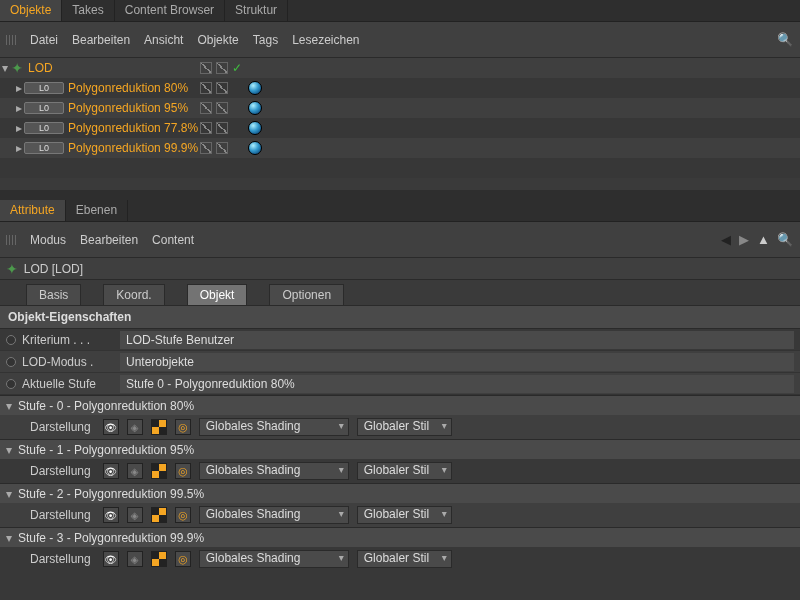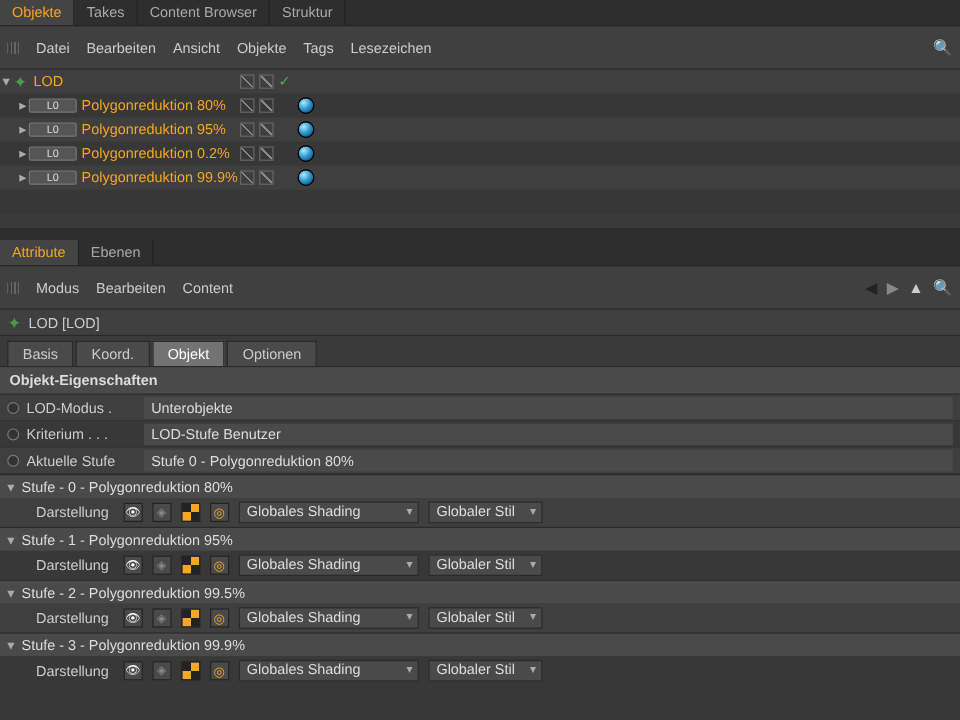--- a/index.html
+++ b/index.html
@@ -34,21 +34,21 @@
 
   
   .gap { height: 10px; background:#2e2e2e; }
 
   
   .attr-header { display:flex; align-items:center; background:#3f3f3f; height:22px; padding:0 6px; border-bottom:1px solid #2a2a2a; gap:6px; }
   .green-leaf { color:#4c994c; font-size:14px; }
   .attr-title { color:#ccc; }
 
   .sub-tabs { display:flex; background:#3a3a3a; padding:4px 6px 0 6px; gap:2px; border-bottom:1px solid #2a2a2a; }
-  .sub-tab { padding:3px 12px; background:#4a4a4a; color:#ccc; border:1px solid #2a2a2a; border-bottom:none; cursor:pointer; }
+  .sub-tab { padding:3px 12px; background:#4a4a4a; color:#ccc; border:1px solid #2a2a2a; border-bottom:none; cursor:pointer;margin-left:20px; }
   .sub-tab.active { background:#737373; color:#fff; }
 
   .section-title { background:#4a4a4a; color:#ddd; font-weight:bold; padding:4px 8px; border-bottom:1px solid #2a2a2a; }
 
   .prop-row { display:flex; align-items:center; height:22px; padding:0 6px; gap:6px; border-bottom:1px solid #333; }
   .prop-row.odd { background:#3f3f3f; }
   .prop-row.even { background:#383838; }
   .dot { width:10px; height:10px; border:1px solid #777; border-radius:50%; background:#333; }
   .prop-label { width:92px; color:#ccc; overflow:hidden; white-space:nowrap; }
   .prop-val { flex:1; background:#4a4a4a; color:#ddd; padding:2px 6px; height:18px; line-height:14px; }
@@ -134,21 +134,21 @@
       <span class="slash-box"></span>
       <span style="width:12px"></span>
       <span class="sphere"></span>
     </span>
   </div>
 
   <div class="tree-row even row-rel">
     <span class="tree-indent" style="width:14px"></span>
     <span class="disclosure">▸</span>
     <span class="lod-badge">L0</span>
-    <span class="obj-name">Polygonreduktion 0.2%</span>
+    <span class="obj-name">Polygonreduktion 77.8%</span>
     <span class="tag-col">
       <span class="slash-box"></span>
       <span class="slash-box"></span>
       <span style="width:12px"></span>
       <span class="sphere"></span>
     </span>
   </div>
 
   <div class="tree-row odd row-rel">
     <span class="tree-indent" style="width:14px"></span>
@@ -193,30 +193,30 @@
 
   <div class="sub-tabs">
     <div class="sub-tab">Basis</div>
     <div class="sub-tab">Koord.</div>
     <div class="sub-tab active">Objekt</div>
     <div class="sub-tab">Optionen</div>
   </div>
 
   <div class="section-title">Objekt-Eigenschaften</div>
 
+  <div class="prop-row even">
+    <span class="dot"></span>
+    <span class="prop-label">Kriterium  . . .</span>
+    <span class="prop-val">LOD-Stufe Benutzer</span>
+  </div>
   <div class="prop-row odd">
     <span class="dot"></span>
     <span class="prop-label">LOD-Modus .</span>
     <span class="prop-val">Unterobjekte</span>
   </div>
-  <div class="prop-row even">
-    <span class="dot"></span>
-    <span class="prop-label">Kriterium  . . .</span>
-    <span class="prop-val">LOD-Stufe Benutzer</span>
-  </div>
   <div class="prop-row odd">
     <span class="dot"></span>
     <span class="prop-label">Aktuelle Stufe</span>
     <span class="prop-val">Stufe 0 - Polygonreduktion 80%</span>
   </div>
 
   <div class="stage-head">
     <span class="tw">▾</span>
     <span>Stufe - 0 - Polygonreduktion 80%</span>
   </div>

